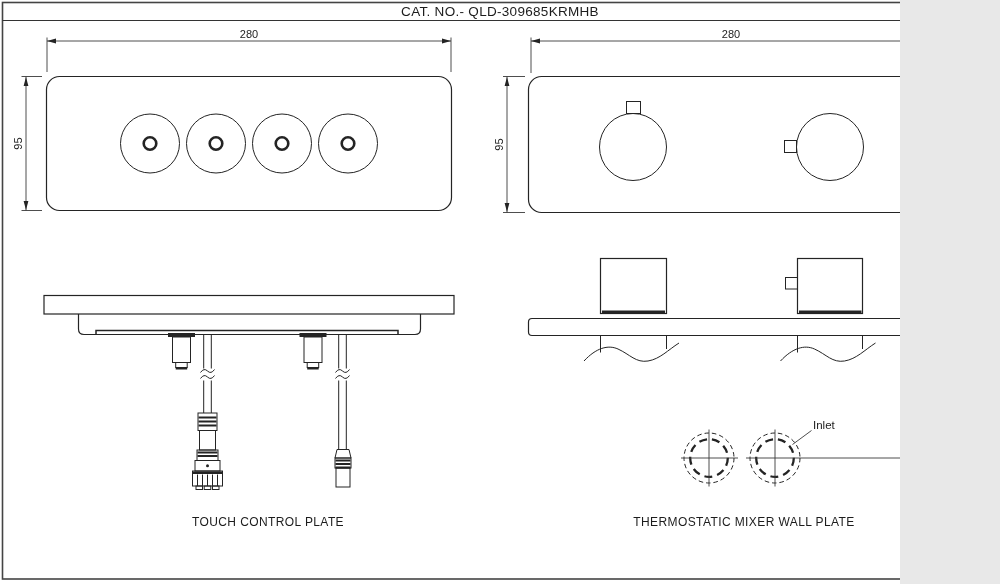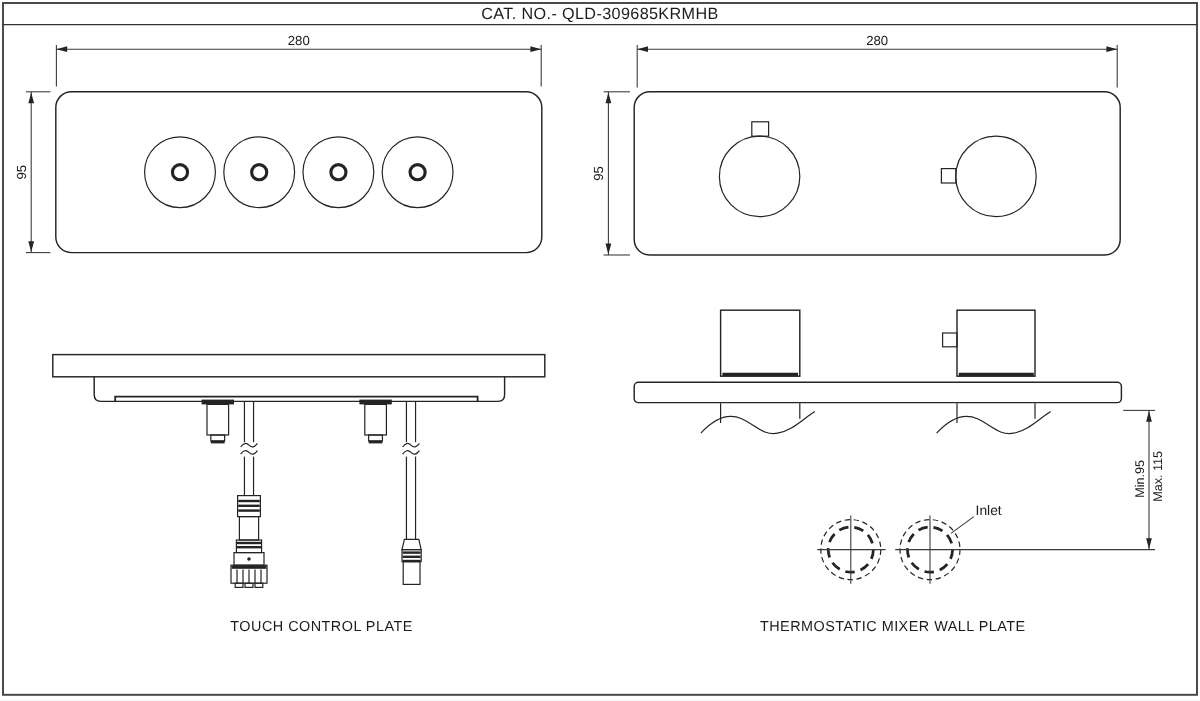--- a/index.html
+++ b/index.html
@@ -1,18 +1,18 @@
 <!DOCTYPE html>
 <html><head>
 <meta charset="utf-8">
 <style>
   html,body{margin:0;padding:0;background:#e8e8e8;}
   .sheet{
     position:relative;
-    width:1000px;height:584px;
+    width:900px;height:584px;
     background:#ffffff;
     font-family:"Liberation Sans", sans-serif;
     overflow:hidden;
   }
   svg{display:block;}
   text{fill:#1c1c1c;font-family:"Liberation Sans", sans-serif;}
   .ln{fill:none;stroke:#242424;stroke-width:1.2;}
   .thin{fill:none;stroke:#242424;stroke-width:1;}
   .dim{fill:none;stroke:#3a3a3a;stroke-width:0.9;}
   .thick{fill:none;stroke:#242424;stroke-width:2.6;}

